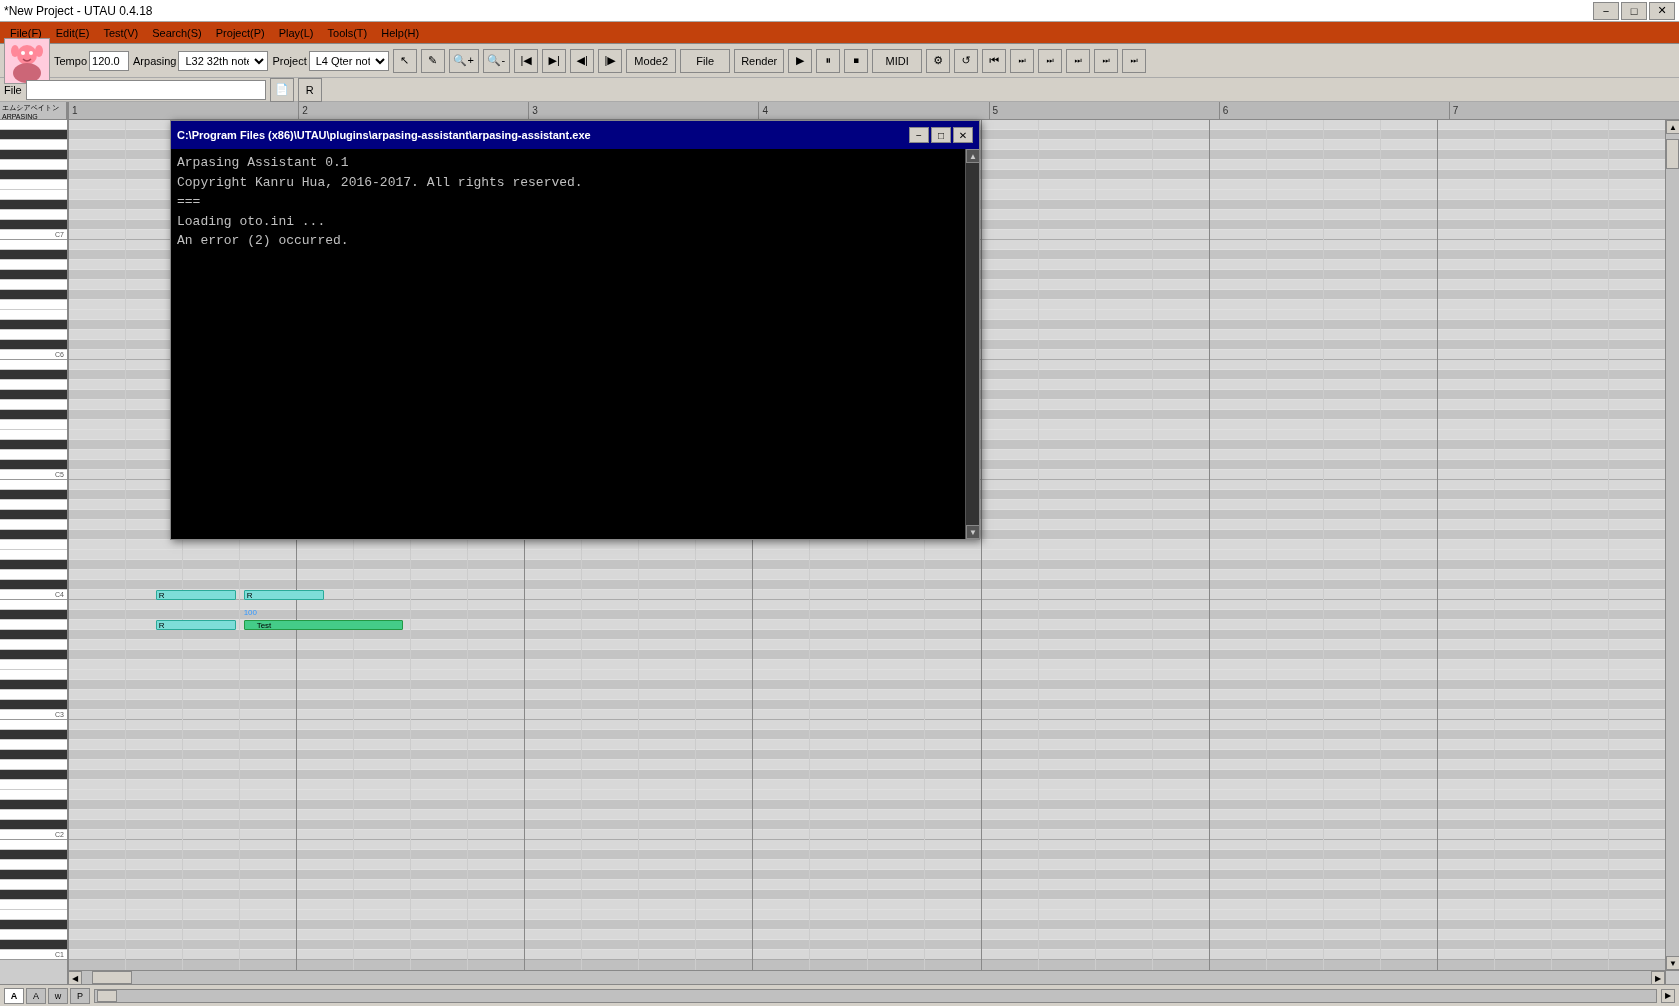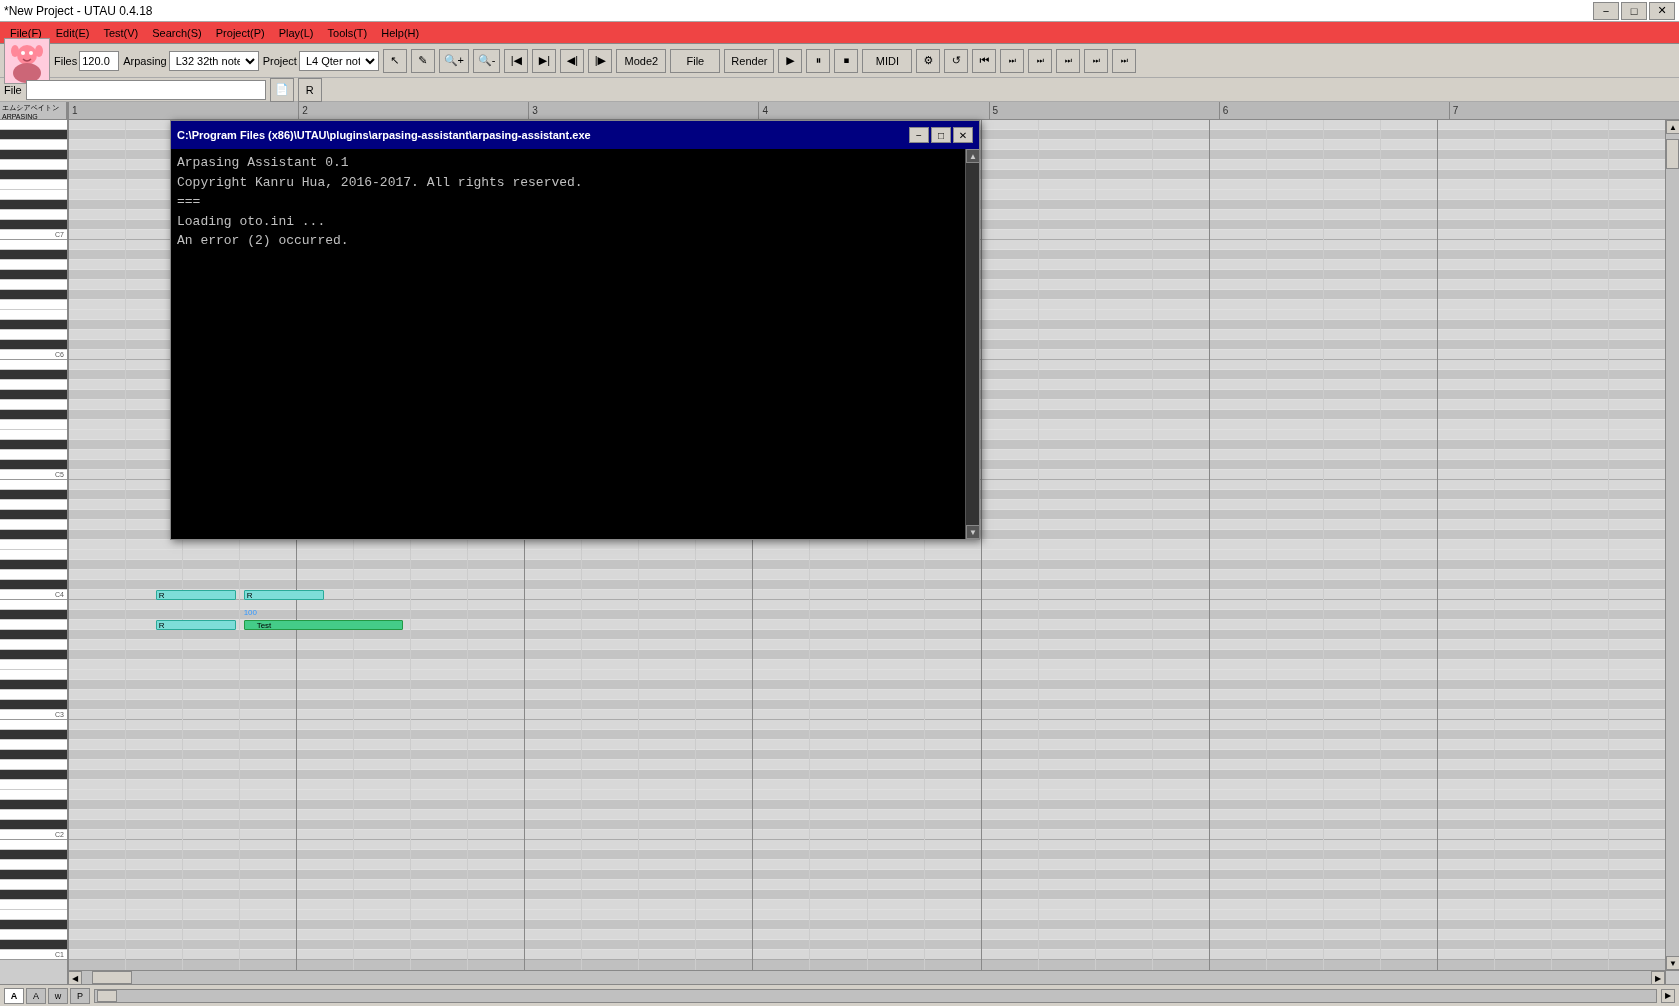--- a/index.html
+++ b/index.html
@@ -35,21 +35,21 @@
       display: flex;
       align-items: center;
       justify-content: center;
       font-size: 11px;
       cursor: pointer;
     }
 
     
     #menu-bar {
       height: 22px;
-      background: #ef4444;
+      background: #c2410c;
       display: flex;
       align-items: center;
       padding: 0 4px;
       border-bottom: 1px solid #888;
       gap: 2px;
     }
     .menu-item {
       padding: 2px 6px;
       font-size: 11px;
       cursor: pointer;
@@ -288,21 +288,21 @@
       <circle cx="18" cy="14" r="2" fill="#fff"></circle>
       <circle cx="26" cy="14" r="2" fill="#fff"></circle>
       <path d="M18 20 Q22 24 26 20" stroke="#aa4455" stroke-width="1.5" fill="none"></path>
 
       <ellipse cx="10" cy="12" rx="4" ry="6" fill="#ff8899"></ellipse>
       <ellipse cx="34" cy="12" rx="4" ry="6" fill="#ff8899"></ellipse>
     </svg>
   </div>
 
   <div class="toolbar-group">
-    <span class="toolbar-label">Files</span>
+    <span class="toolbar-label">Tempo</span>
     <input class="toolbar-input" style="width: 40px;" value="120.0">
   </div>
 
   <div class="toolbar-group">
     <span class="toolbar-label">Arpasing</span>
     <select class="toolbar-input" style="width:90px;">
       <option>L32 32th note</option>
     </select>
   </div>
 

